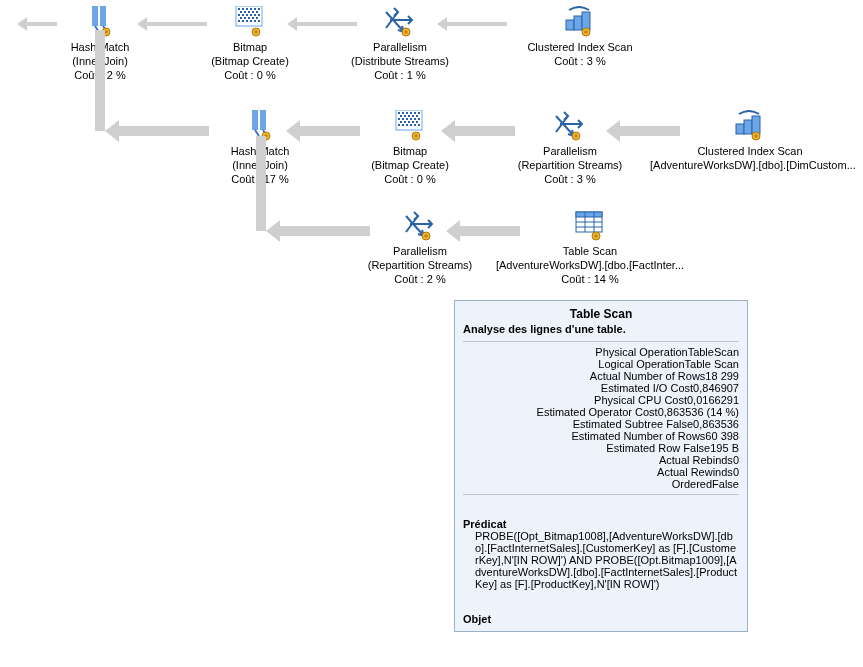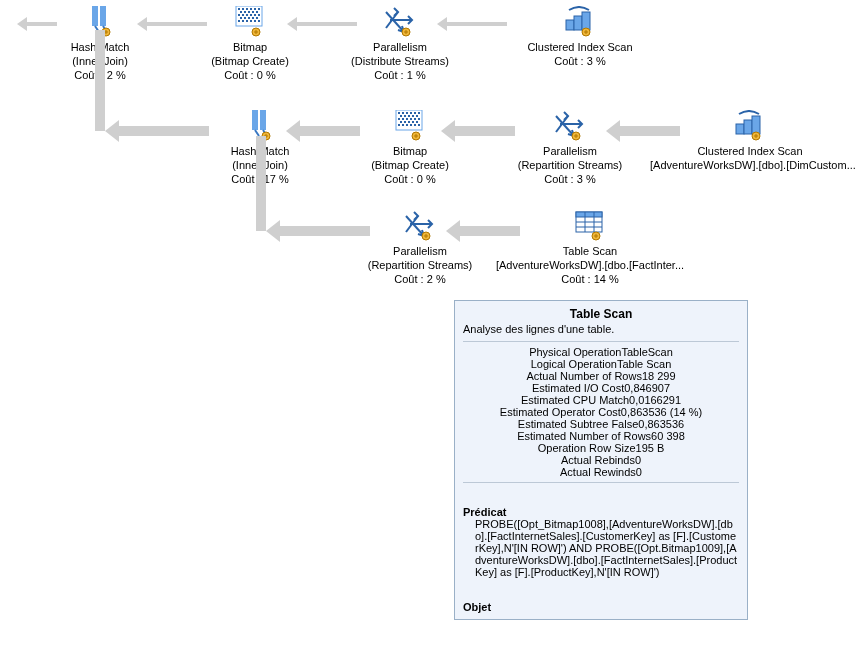--- a/index.html
+++ b/index.html
@@ -64,22 +64,22 @@
     font-size: 11px;
     width: 276px;
     box-shadow: 0 0 0 rgba(0,0,0,0);
   }
   .tooltip .ttitle {
     font-weight: bold;
     text-align: center;
     font-size: 12px;
     margin-bottom: 2px;
   }
-  .tooltip .tdesc { margin-bottom: 6px; }
-  .tooltip .row { display: flex; justify-content: center; }
+  .tooltip .tdesc { margin-bottom: 6px; font-weight: bold; }
+  .tooltip .row { display: flex; justify-content: flex-end; }
   .tooltip .sect { font-weight: bold; margin-top: 23px; }
   .tooltip hr { border: none; border-top: 1px solid #bcc8d6; margin: 4px 0; }
 </style>
 </head>
 <body>
 
 <svg width="0" height="0" style="position:absolute">
   <defs>
 
     <g id="i-hash">
@@ -283,45 +283,49 @@
       </div>
       <div class="row">
         <span>Actual Number of Rows</span>
         <span>18 299</span>
       </div>
       <div class="row">
         <span>Estimated I/O Cost</span>
         <span>0,846907</span>
       </div>
       <div class="row">
-        <span>Estimated CPU Match</span>
+        <span>Physical CPU Cost</span>
         <span>0,0166291</span>
       </div>
       <div class="row">
         <span>Estimated Operator Cost</span>
         <span>0,863536 (14 %)</span>
       </div>
       <div class="row">
         <span>Estimated Subtree False</span>
         <span>0,863536</span>
       </div>
       <div class="row">
         <span>Estimated Number of Rows</span>
         <span>60 398</span>
       </div>
       <div class="row">
-        <span>Operation Row Size</span>
+        <span>Estimated Row False</span>
         <span>195 B</span>
       </div>
       <div class="row">
         <span>Actual Rebinds</span>
         <span>0</span>
       </div>
       <div class="row">
         <span>Actual Rewinds</span>
         <span>0</span>
+      </div>
+      <div class="row">
+        <span>Ordered</span>
+        <span>False</span>
       </div>
     </div>
   <hr>
   <div class="sect">Prédicat</div>
   <div style="word-break:break-all;margin-left:12px;">PROBE([Opt_Bitmap1008],[AdventureWorksDW].[dbo].[FactInternetSales].[CustomerKey] as [F].[CustomerKey],N'[IN ROW]') AND PROBE([Opt.Bitmap1009],[AdventureWorksDW].[dbo].[FactInternetSales].[ProductKey] as [F].[ProductKey],N'[IN ROW]')</div>
   <div class="sect">Objet</div>
 </div>
 
 </body></html>

